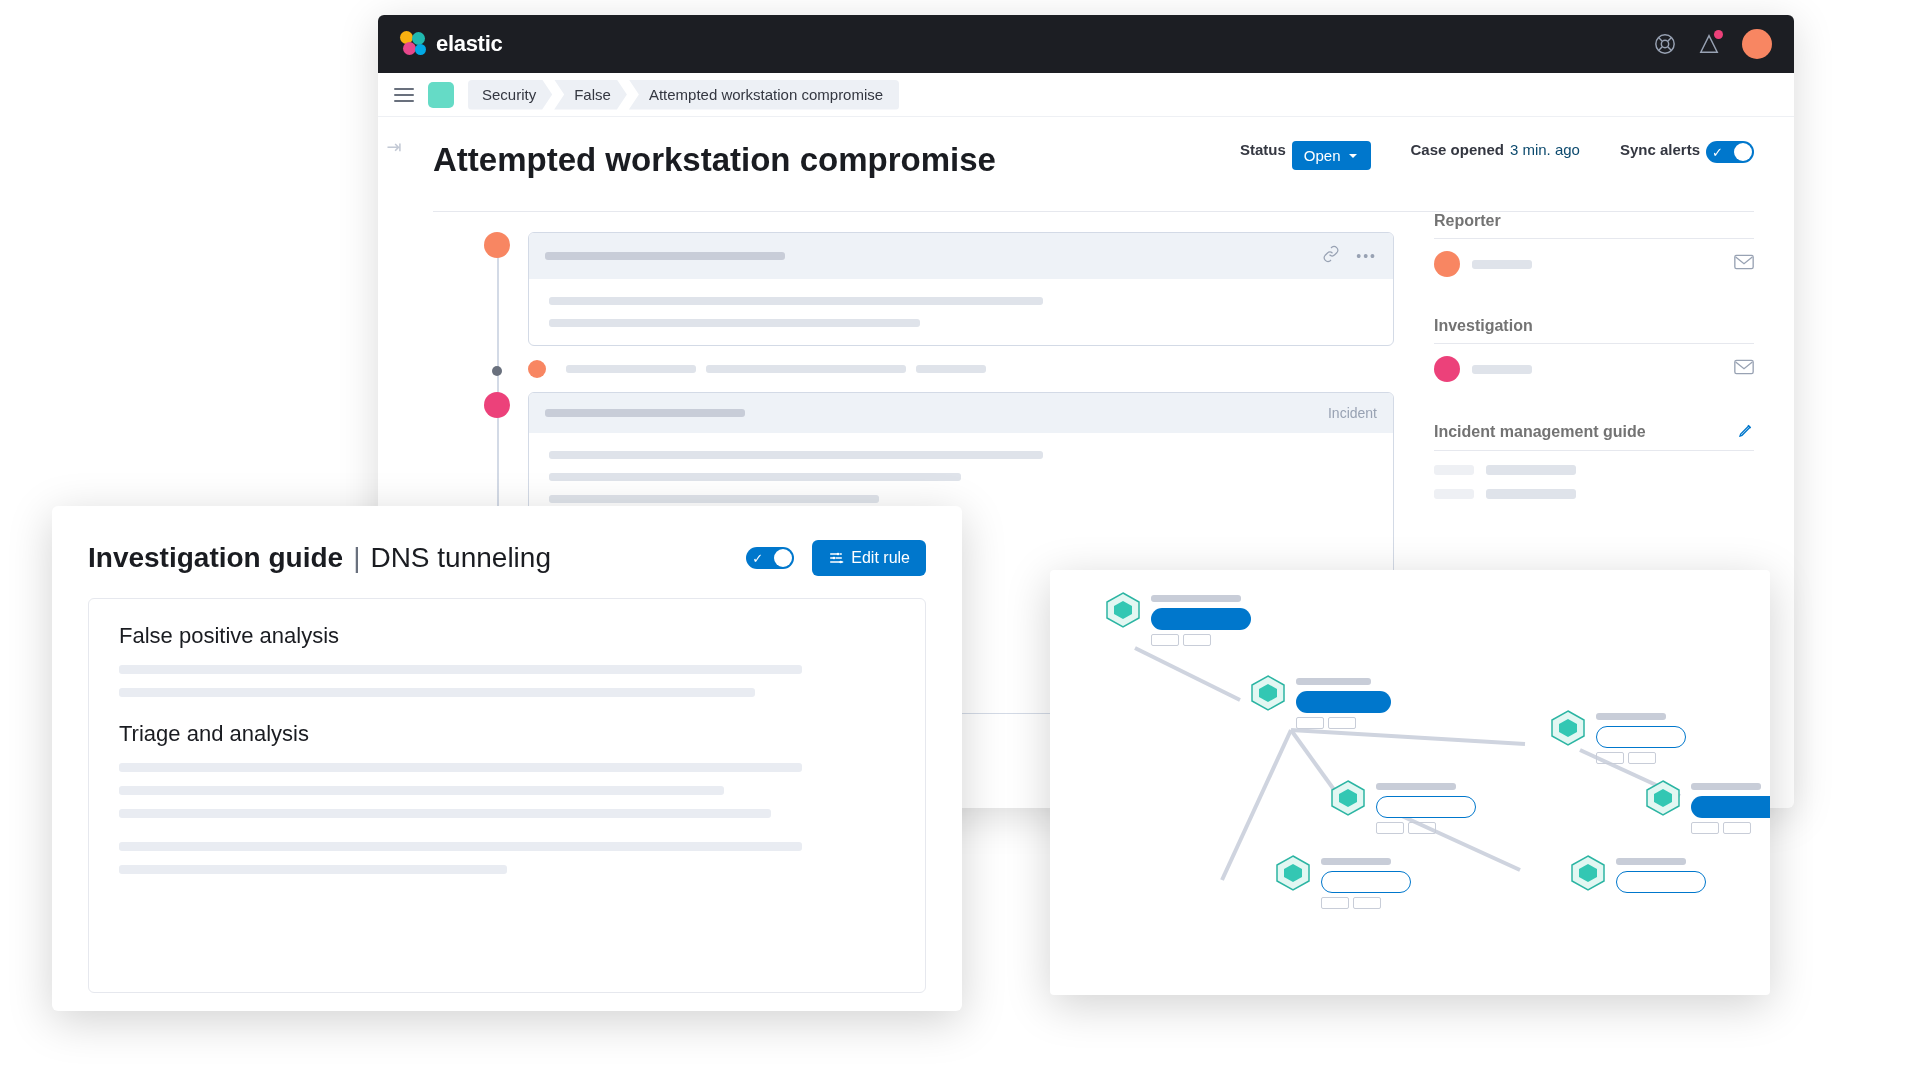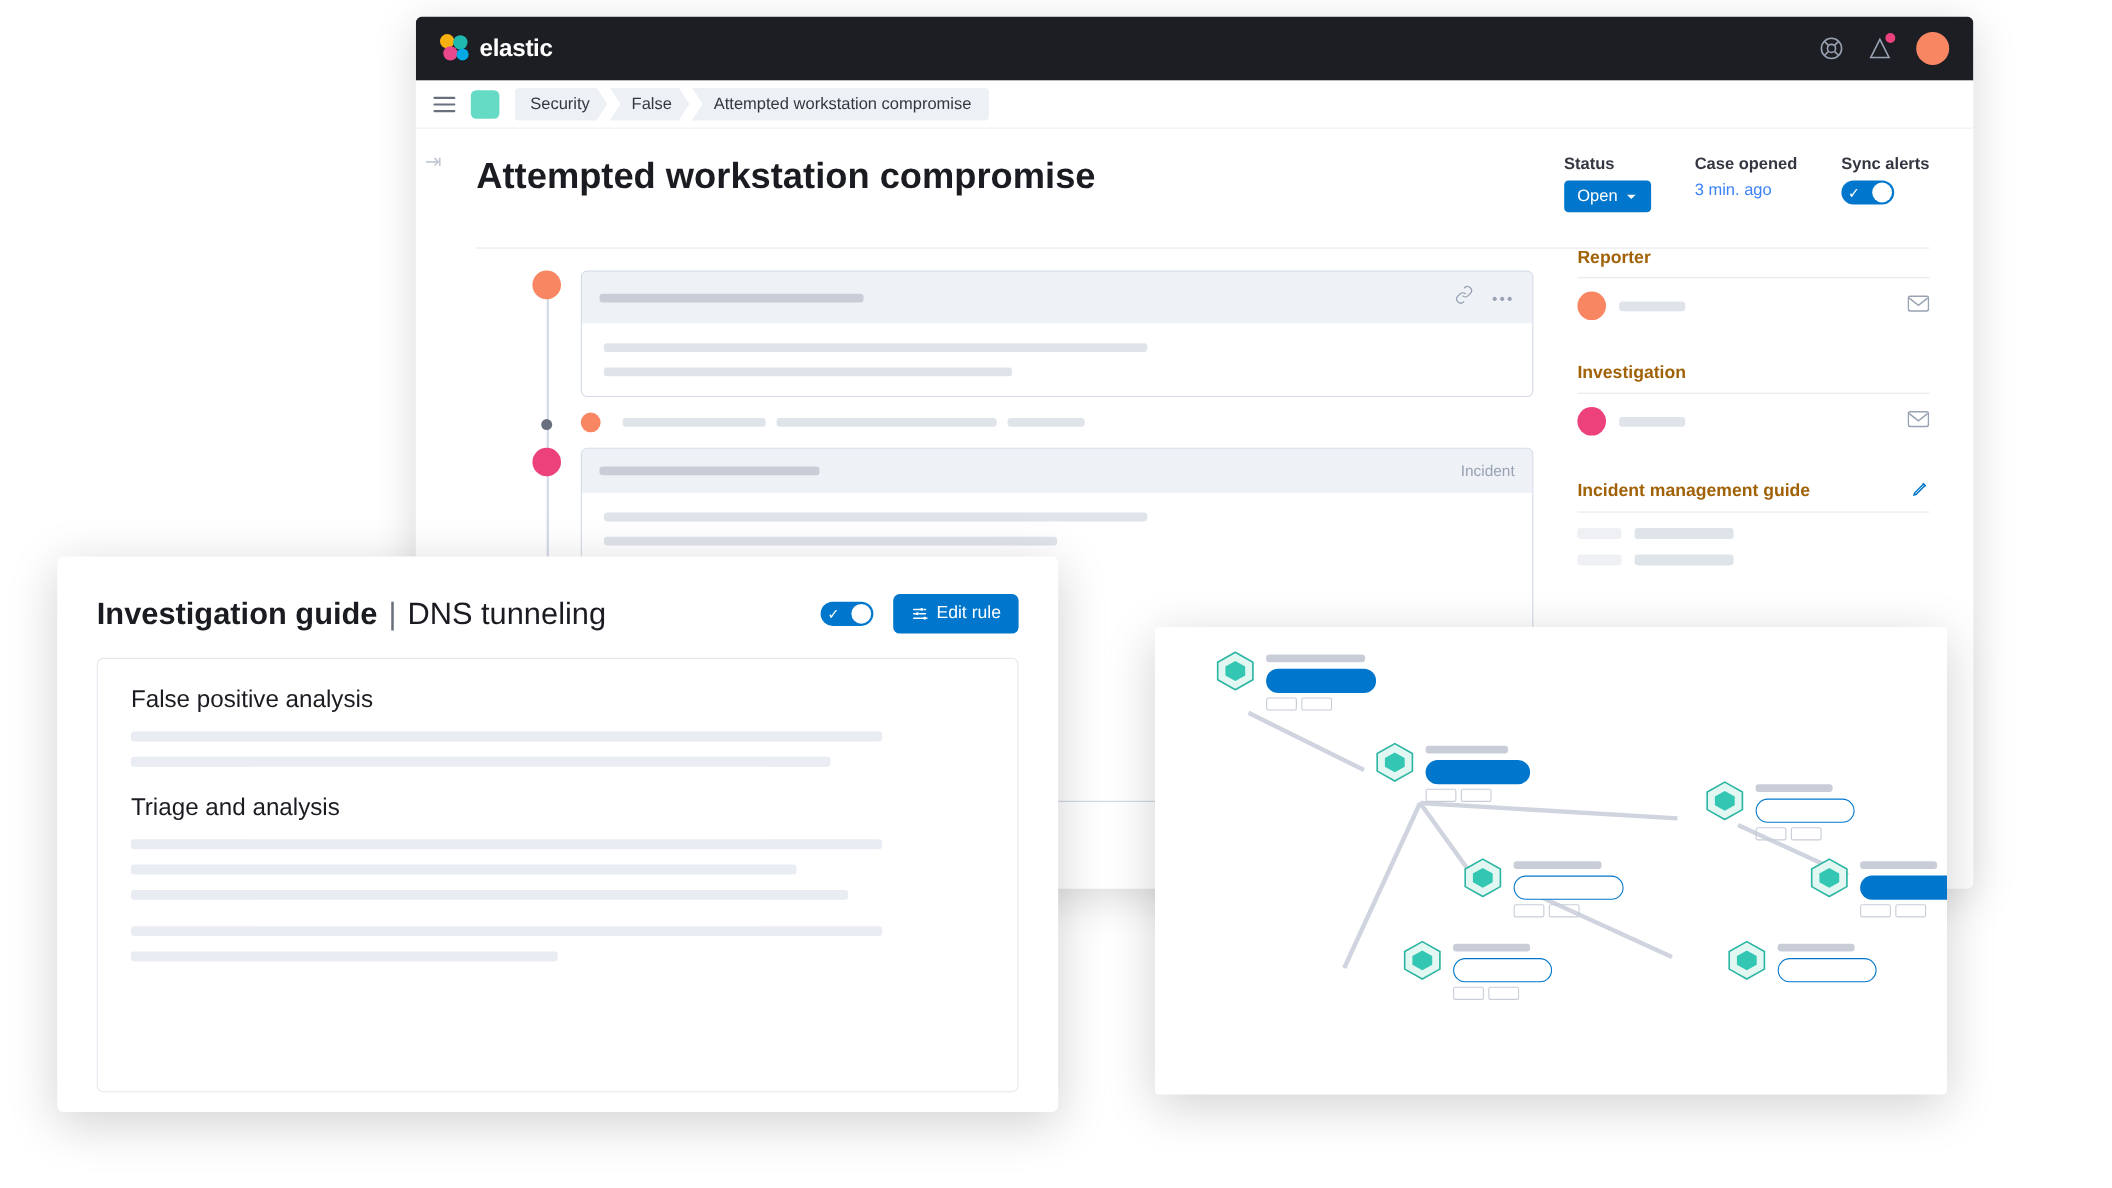--- a/index.html
+++ b/index.html
@@ -73,29 +73,29 @@
 
   .title-row {
     display: flex;
     justify-content: space-between;
     align-items: flex-start;
     padding-bottom: 32px;
     border-bottom: 1px solid #e6e8ee;
   }
   .page-title { font-size: 33px; font-weight: 700; color: #1a1c21; }
   .meta-row { display:flex; gap:40px; }
-  .meta-block { display:flex; flex-direction:column; gap:6px; }
+  .meta-block { display:flex; flex-direction:row; gap:6px; }
   .meta-label { font-size:15px; font-weight:600; color:#343741; }
   .open-btn {
     background:#0077cc; color:#fff; font-size:15px; font-weight:500;
     border:none; padding:6px 12px; border-radius:4px; display:inline-flex;
     align-items:center; gap:6px;
   }
   .open-btn svg { width:12px; height:12px; fill:#fff;}
-  .link-text { color:#3b82f6; font-size:15px; font-weight:500; }
+  .link-text { color:#0c4a6e; font-size:15px; font-weight:500; }
   .toggle {
     width:48px; height:22px; background:#0077cc; border-radius:12px;
     position:relative; display:inline-block;
   }
   .toggle::after{
     content:""; position:absolute; right:2px; top:2px; width:18px; height:18px;
     background:#fff; border-radius:50%;
   }
   .toggle .check{
     position:absolute; left:6px; top:4px; color:#fff; font-size:13px;
@@ -117,21 +117,21 @@
     justify-content:space-between;
   }
   .tl-card-body { padding:18px 20px; }
   .ph { background:#dfe3ea; height:8px; border-radius:3px; }
   .head-icons { display:flex; gap:16px; align-items:center; color:#98a2b3; }
   .head-icons svg { width:18px; height:18px; stroke:#98a2b3; fill:none; stroke-width:1.6;}
   .preview-lbl { display:flex; gap:6px; align-items:center; color:#98a2b3; font-size:14px;}
   .inline-ph-row { display:flex; align-items:center; gap:10px; flex:1; }
 
   .side-section { margin-bottom: 28px; }
-  .side-title { font-size:16px; font-weight:600; color:#a16207; padding-bottom:8px; border-bottom:1px solid #e6e8ee; display:flex; justify-content:space-between; align-items:center;}
+  .side-title { font-size:16px; font-weight:600; color:#737373; padding-bottom:8px; border-bottom:1px solid #e6e8ee; display:flex; justify-content:space-between; align-items:center;}
   .side-row { display:flex; align-items:center; padding:12px 0; gap:12px;}
   .side-av { width:26px;height:26px;border-radius:50%; }
   .side-ph { background:#dfe3ea; height:9px; border-radius:3px; width:60px;}
   .mail-icon svg { width:20px;height:16px; stroke:#98a2b3; fill:none; stroke-width:1.6;}
   .pencil svg { width:16px;height:16px; stroke:#0077cc; fill:none; stroke-width:2;}
 
   
   .collapse-strip {
     position:absolute; left:0; top:102px; width:32px; height:60px;
     display:flex; align-items:center; justify-content:center;

